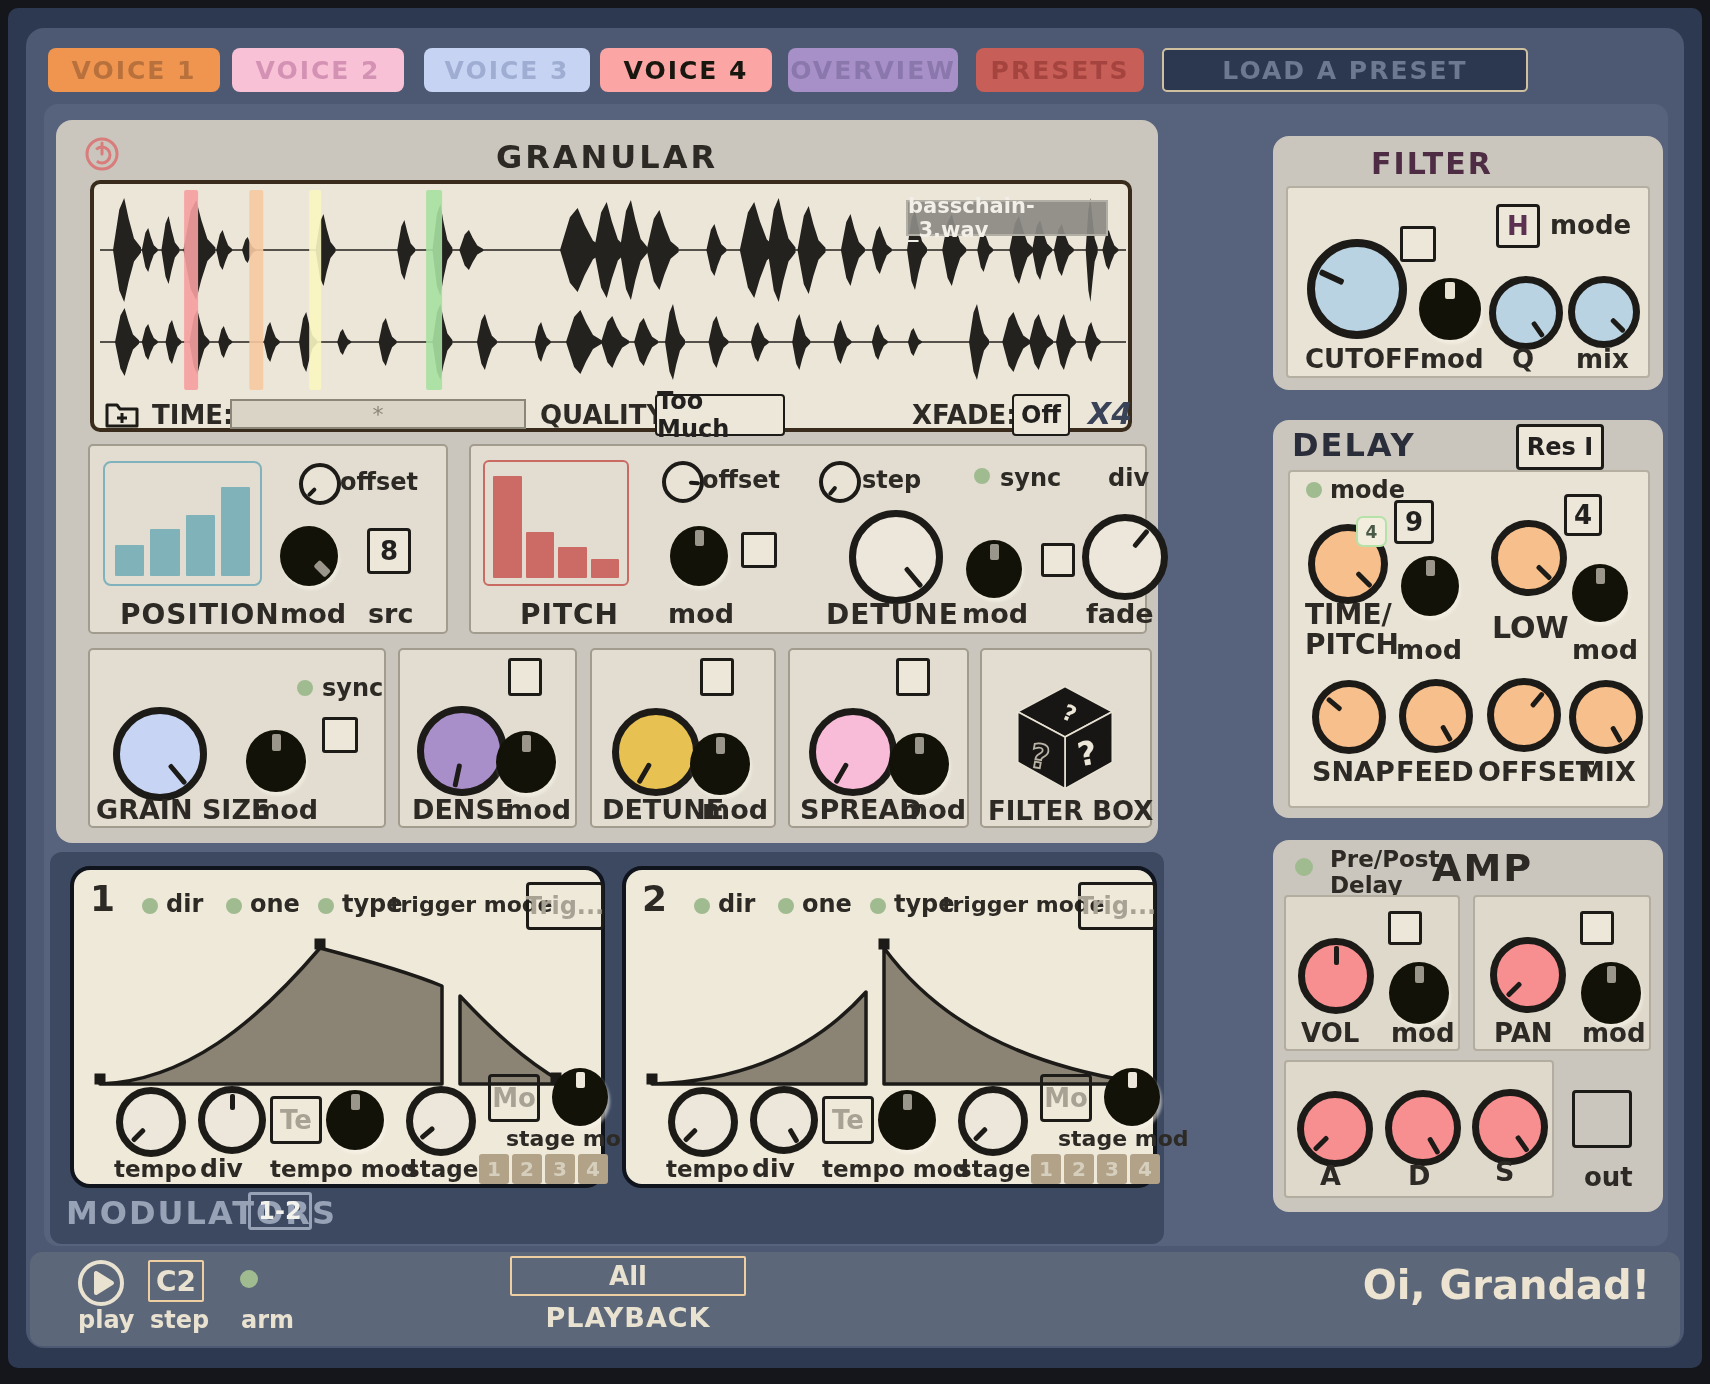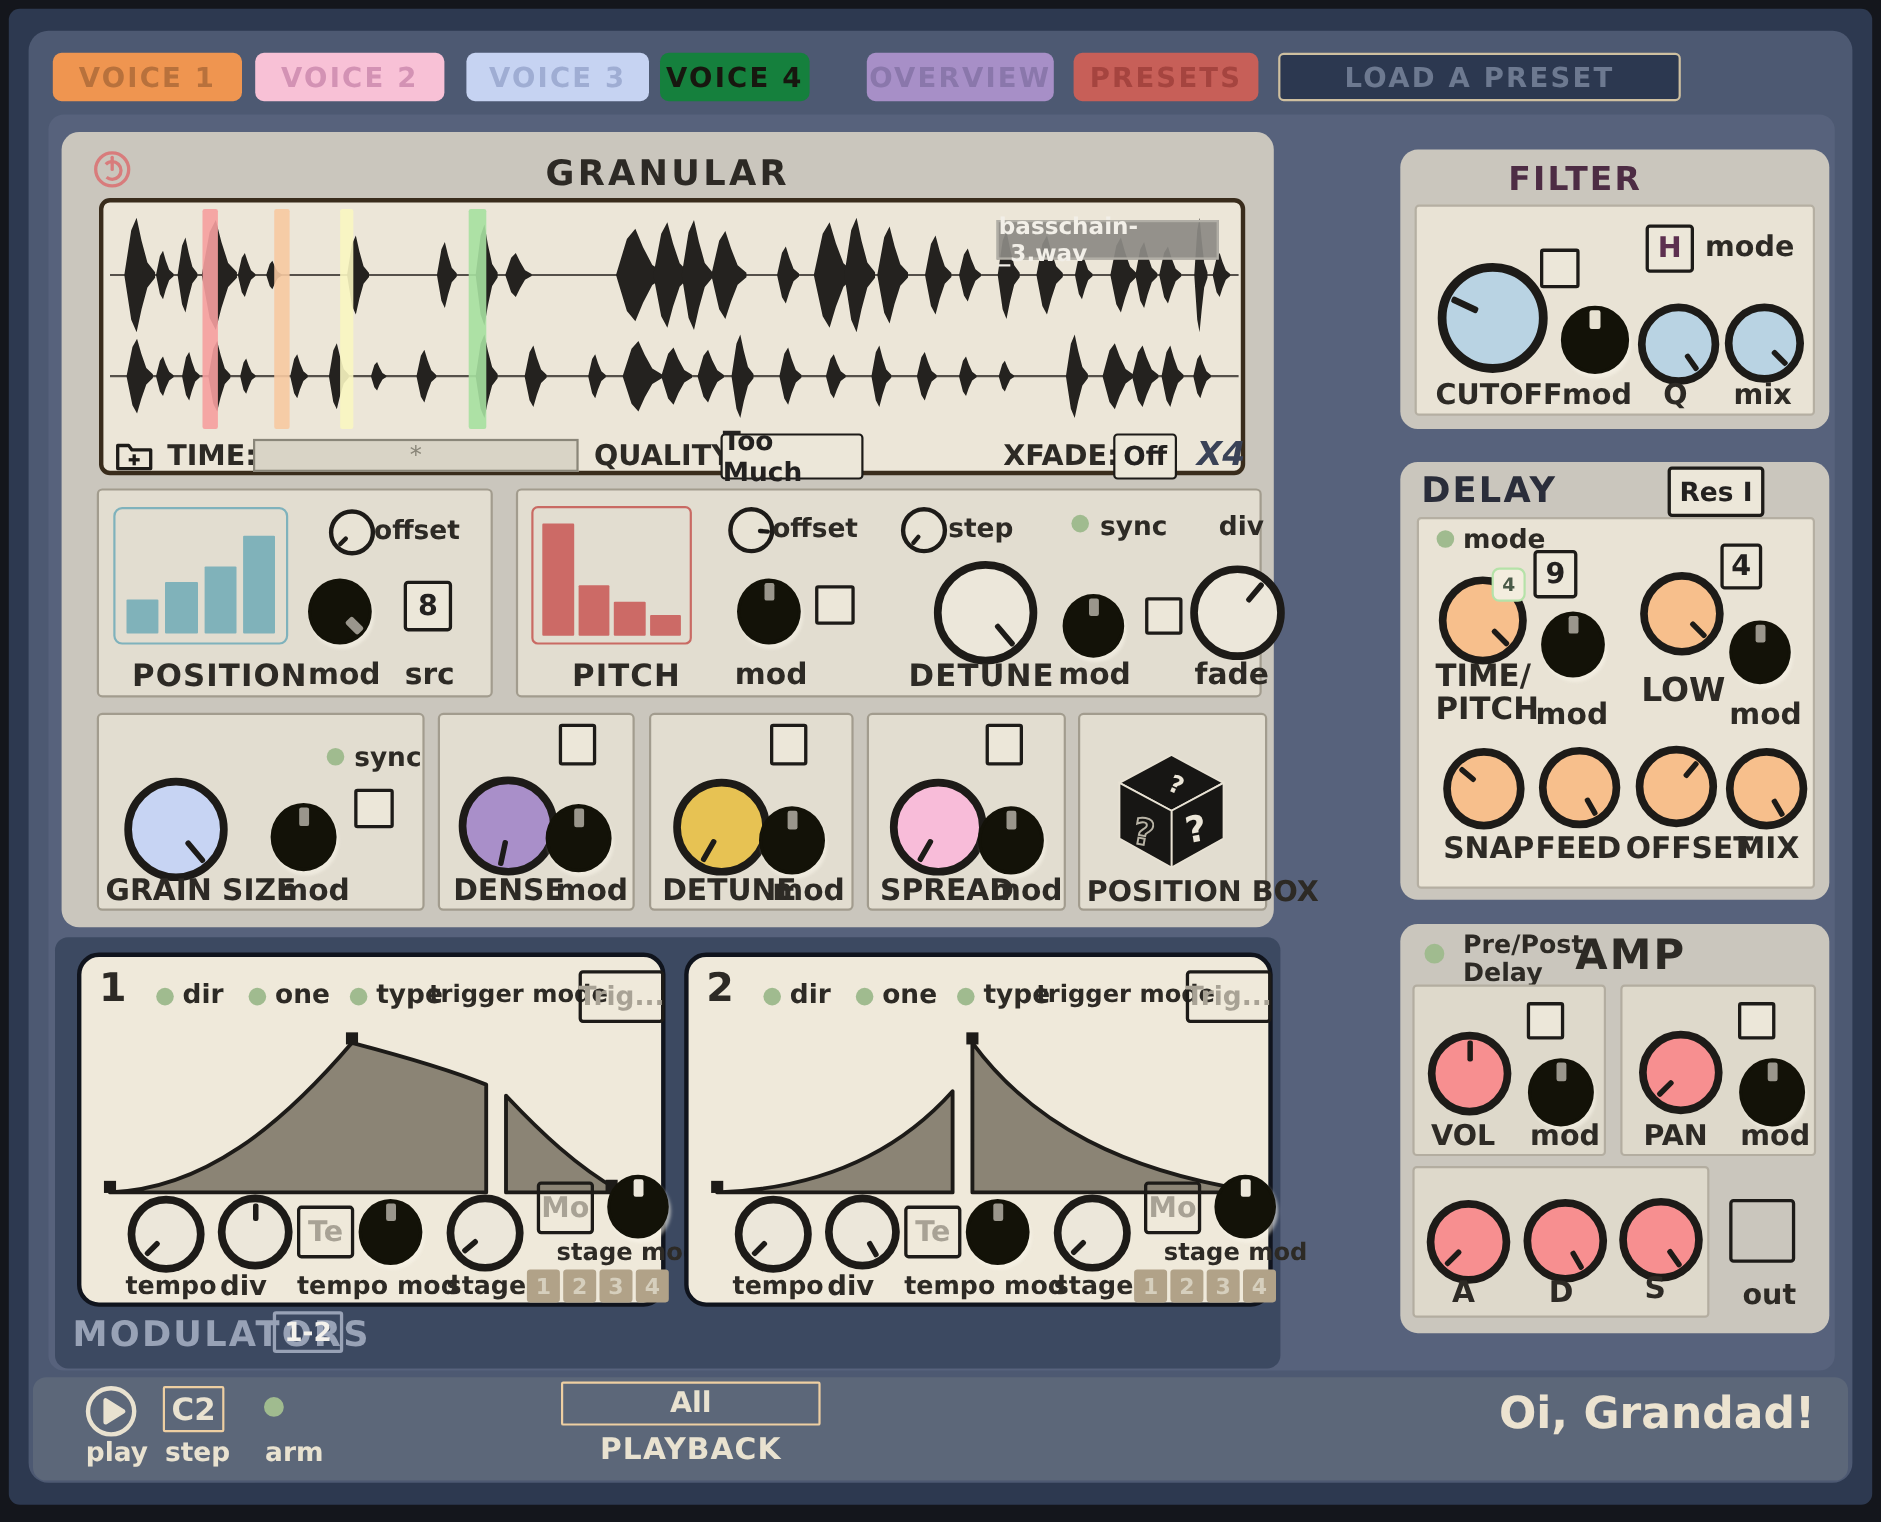--- a/index.html
+++ b/index.html
@@ -50,21 +50,21 @@
 </head>
 <body>
 
 <div class="abs window"></div>
 <div class="abs main"></div>
 <div class="abs voice"></div>
 
 <div class="abs tab" style="left: 48px; width: 172px; background-color: rgb(239, 149, 80); color: rgb(184, 113, 60);">VOICE 1</div>
 <div class="abs tab" style="left: 232px; width: 172px; background-color: rgb(248, 193, 214); color: rgb(211, 146, 180);">VOICE 2</div>
 <div class="abs tab" style="left: 424px; width: 166px; background-color: rgb(198, 211, 242); color: rgb(159, 173, 211);">VOICE 3</div>
-<div class="abs tab active" style="left: 600px; width: 136px; background-color: #15803d; color: rgb(23, 23, 15);">VOICE 4</div>
+<div class="abs tab active" style="left: 600px; width: 172px; background-color: #fca5a5; color: rgb(23, 23, 15);">VOICE 4</div>
 <div class="abs tab" style="left: 788px; width: 170px; background-color: rgb(167, 143, 199); color: rgb(138, 119, 171);">OVERVIEW</div>
 <div class="abs tab" style="left: 976px; width: 168px; background-color: rgb(199, 95, 88); color: rgb(165, 68, 63);">PRESETS</div>
 <div class="abs loadbtn" style="left:1162px;width:366px">LOAD A PRESET</div>
 
 <div class="abs bigpanel" style="left:56px;top:120px;width:1102px;height:723px"></div>
 <svg style="left:82px;top:134px" width="40" height="40" viewBox="0 0 40 40">
   <circle cx="20" cy="20" r="15" fill="none" stroke="#d87c7c" stroke-width="3"></circle>
   <circle cx="20" cy="21" r="8" fill="none" stroke="#d87c7c" stroke-width="3" stroke-dasharray="38 13" stroke-dashoffset="-31"></circle>
   <line x1="20" y1="9" x2="20" y2="20" stroke="#d87c7c" stroke-width="3" stroke-linecap="round"></line>
 </svg>
@@ -255,21 +255,21 @@
 
 <div class="abs sub" style="left:980px;top:648px;width:172px;height:180px"></div>
 <svg style="left:1010px;top:682px" width="110" height="110" viewBox="0 0 100 100">
   <polygon points="50,4 93,27 50,50 7,27" fill="#171614" stroke="#e8e2d4" stroke-width="1.5"></polygon>
   <polygon points="50,50 93,27 93,73 50,97" fill="#171614" stroke="#e8e2d4" stroke-width="1.5"></polygon>
   <polygon points="7,27 50,50 50,97 7,73" fill="#171614" stroke="#e8e2d4" stroke-width="1.5"></polygon>
   <text x="48" y="33" font-size="20" font-weight="700" fill="#ece6d8" transform="rotate(24 48 28)">?</text>
   <text x="62" y="76" font-size="30" font-weight="700" fill="#ece6d8" transform="rotate(-10 68 68)">?</text>
   <text x="18" y="78" font-size="30" font-weight="700" fill="none" stroke="#b9b4a6" stroke-width="1.6" transform="rotate(10 26 70)">?</text>
 </svg>
-<div class="lbl" style="left:988px;top:796px;font-size:26px">POSITION BOX</div>
+<div class="lbl" style="left:988px;top:796px;font-size:26px">FILTER BOX</div>
 
 <div class="abs bigpanel" style="left:1273px;top:136px;width:390px;height:254px"></div>
 <div class="lbl" style="left:1273px;top:146px;width:318px;text-align:center;font-size:30px;letter-spacing:2px;font-weight:700;color:#4d2c44">FILTER</div>
 <div class="abs innerbox" style="left:1286px;top:186px;width:364px;height:192px"></div>
 <div class="vbox" style="left:1496px;top:204px;width:38px;height:38px;font-size:26px;color:#5c3050">H</div>
 <div class="lbl" style="left:1550px;top:210px;font-size:26px">mode</div>
 <div class="knob" style="left:1307px;top:239px;width:84px;height:84px;border-width:8px;background:#b9d3e3">
     <i class="pt" style="--a:115deg;--pw:6px"></i>
   </div>
 <div class="chk" style="left:1400px;top:226px"></div>

